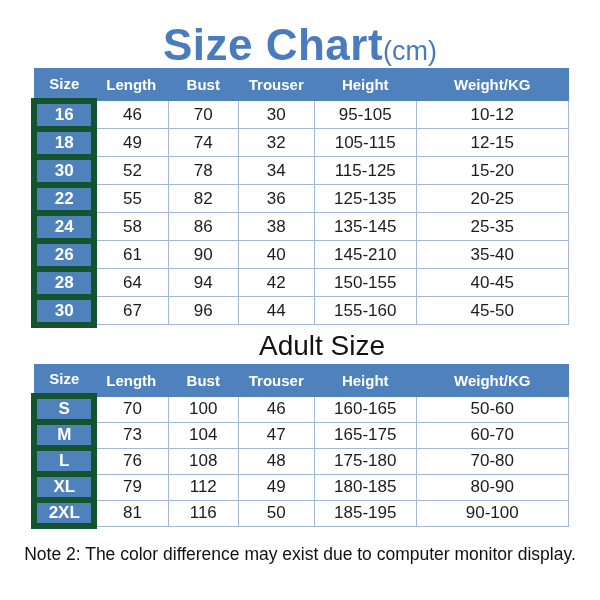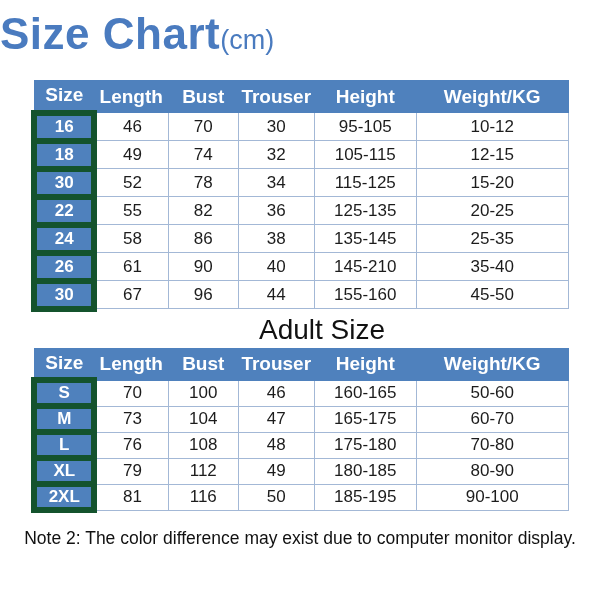--- a/index.html
+++ b/index.html
@@ -5,21 +5,21 @@
   * { margin: 0; padding: 0; box-sizing: border-box; }
   html, body {
     width: 600px; height: 600px;
     background: #ffffff;
     font-family: "Liberation Sans", sans-serif;
     overflow: hidden;
   }
   .page { width: 600px; height: 600px; padding-top: 5px; }
 
   
-  .title-wrap { text-align: left; height: 58px; line-height: 58px; margin-bottom: 17px; }
+  .title-wrap { text-align: center; height: 58px; line-height: 80px; margin-bottom: 5px; }
   .title-main {
     color: #4a7bbf; font-size: 44px; font-weight: bold; letter-spacing: 0.5px;
     vertical-align: baseline;
   }
   .title-unit { color: #4a7bbf; font-size: 27px; font-weight: normal; vertical-align: baseline; }
 
   
   table.size-table {
     width: 534px; margin: 0 auto;
     border-collapse: collapse; table-layout: fixed;
@@ -27,21 +27,21 @@
   table.size-table th, table.size-table td { text-align: center; vertical-align: middle; }
   table.size-table col:nth-child(1) { width: 60px; }
   table.size-table col:nth-child(2) { width: 74px; }
   table.size-table col:nth-child(3) { width: 70px; }
   table.size-table col:nth-child(4) { width: 76px; }
   table.size-table col:nth-child(5) { width: 102px; }
   table.size-table col:nth-child(6) { width: 152px; }
 
   table.size-table thead th {
     background: #4f81bd; color: #ffffff;
-    font-size: 19px; font-weight: bold;
+    font-size: 15px; font-weight: bold;
     height: 32px; border: 1px solid #4f81bd;
   }
   table.size-table tbody th.size-cell {
     background: #4f81bd; color: #ffffff;
     font-size: 17px; font-weight: bold;
     border: 6px solid #14532d;
   }
   table.size-table tbody td {
     background: #ffffff; color: #1c1c1c;
     font-size: 17px;
@@ -132,20 +132,28 @@
         </tr>
         <tr>
           <th class="size-cell">26</th>
           <td>61</td>
           <td>90</td>
           <td>40</td>
           <td>145-210</td>
           <td>35-40</td>
         </tr>
         <tr>
+          <th class="size-cell">28</th>
+          <td>64</td>
+          <td>94</td>
+          <td>42</td>
+          <td>150-155</td>
+          <td>40-45</td>
+        </tr>
+        <tr>
           <th class="size-cell">30</th>
           <td>67</td>
           <td>96</td>
           <td>44</td>
           <td>155-160</td>
           <td>45-50</td>
         </tr>
       </tbody>
   </table>
 

